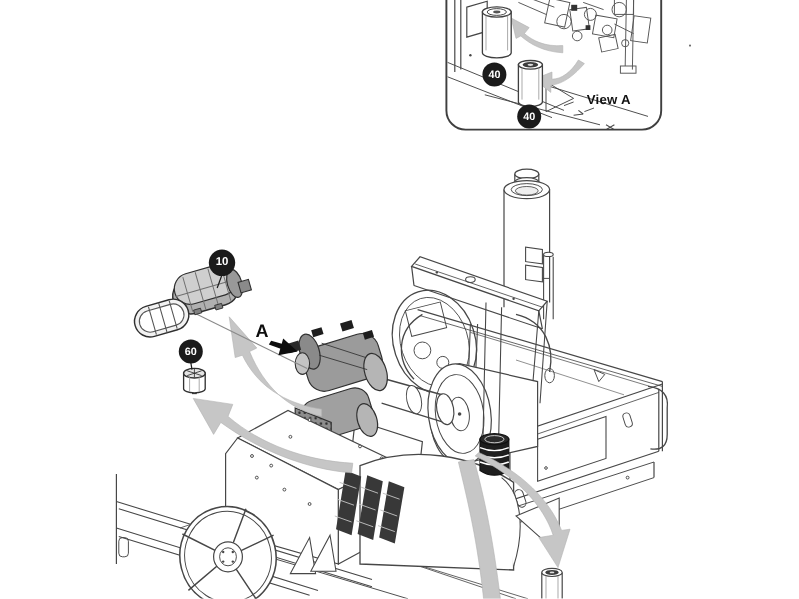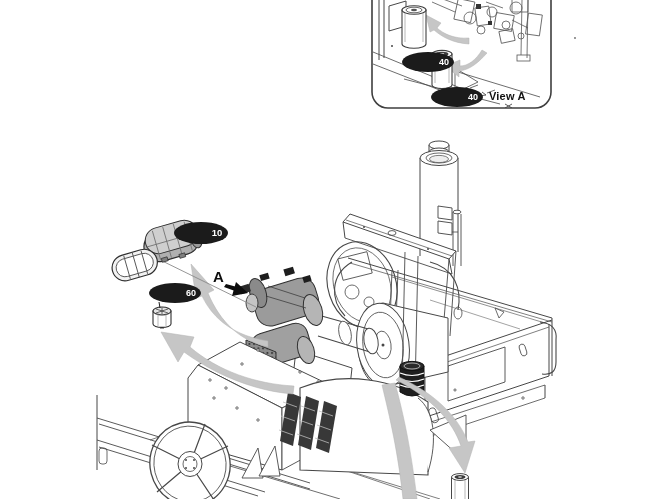--- a/index.html
+++ b/index.html
@@ -6,21 +6,20 @@
   .stage{
     position:relative;width:666px;height:499px;background:#ffffff;overflow:hidden;
     font-family:"Liberation Sans",sans-serif;
   }
   svg{position:absolute;left:0;top:0;}
   .callout{
     position:absolute;background:#1b1b1b;color:#fff;border-radius:50%;
     display:flex;align-items:center;justify-content:center;
     font-weight:bold;font-size:9.5px;line-height:1;letter-spacing:0;
     box-shadow:0 0 0 1px #1b1b1b;
-    padding-left:32px;
   }
   .c20{width:20px;height:20px;}
   .c18{width:18px;height:18px;font-size:9px;}
   .view-label{
     position:absolute;font-weight:bold;font-size:11px;color:#111;letter-spacing:.2px;
     white-space:nowrap;
   }
   .dir-letter{
     position:absolute;font-weight:bold;font-size:15px;color:#0d0d0d;
   }
@@ -324,21 +323,21 @@
       <ellipse cx="460" cy="477" rx="5.5" ry="2.1" fill="#3c3c3c" stroke="none"></ellipse>
       <ellipse cx="460" cy="477" rx="2" ry="0.8" fill="#ddd" stroke="none"></ellipse>
     </g>
   </g>
 </svg>
 
 <div class="callout c18" style="left:403px;top:53px;">40</div>
 
 <div class="callout c18" style="left:432px;top:88px;">40</div>
 
-<div class="view-label" style="left:489px;top:90px;">View A</div>
-
-<div class="callout c20" style="left:175px;top:223px;">10</div>
+<div class="view-label" style="left:489px;top:78px;">View A</div>
+
+<div class="callout c20" style="left:175px;top:209px;">10</div>
 
 <div class="callout c18" style="left:150px;top:284px;">60</div>
 
 <div class="dir-letter" style="left:213px;top:268px;">A</div>
 
 </div>
 
 </body></html>

